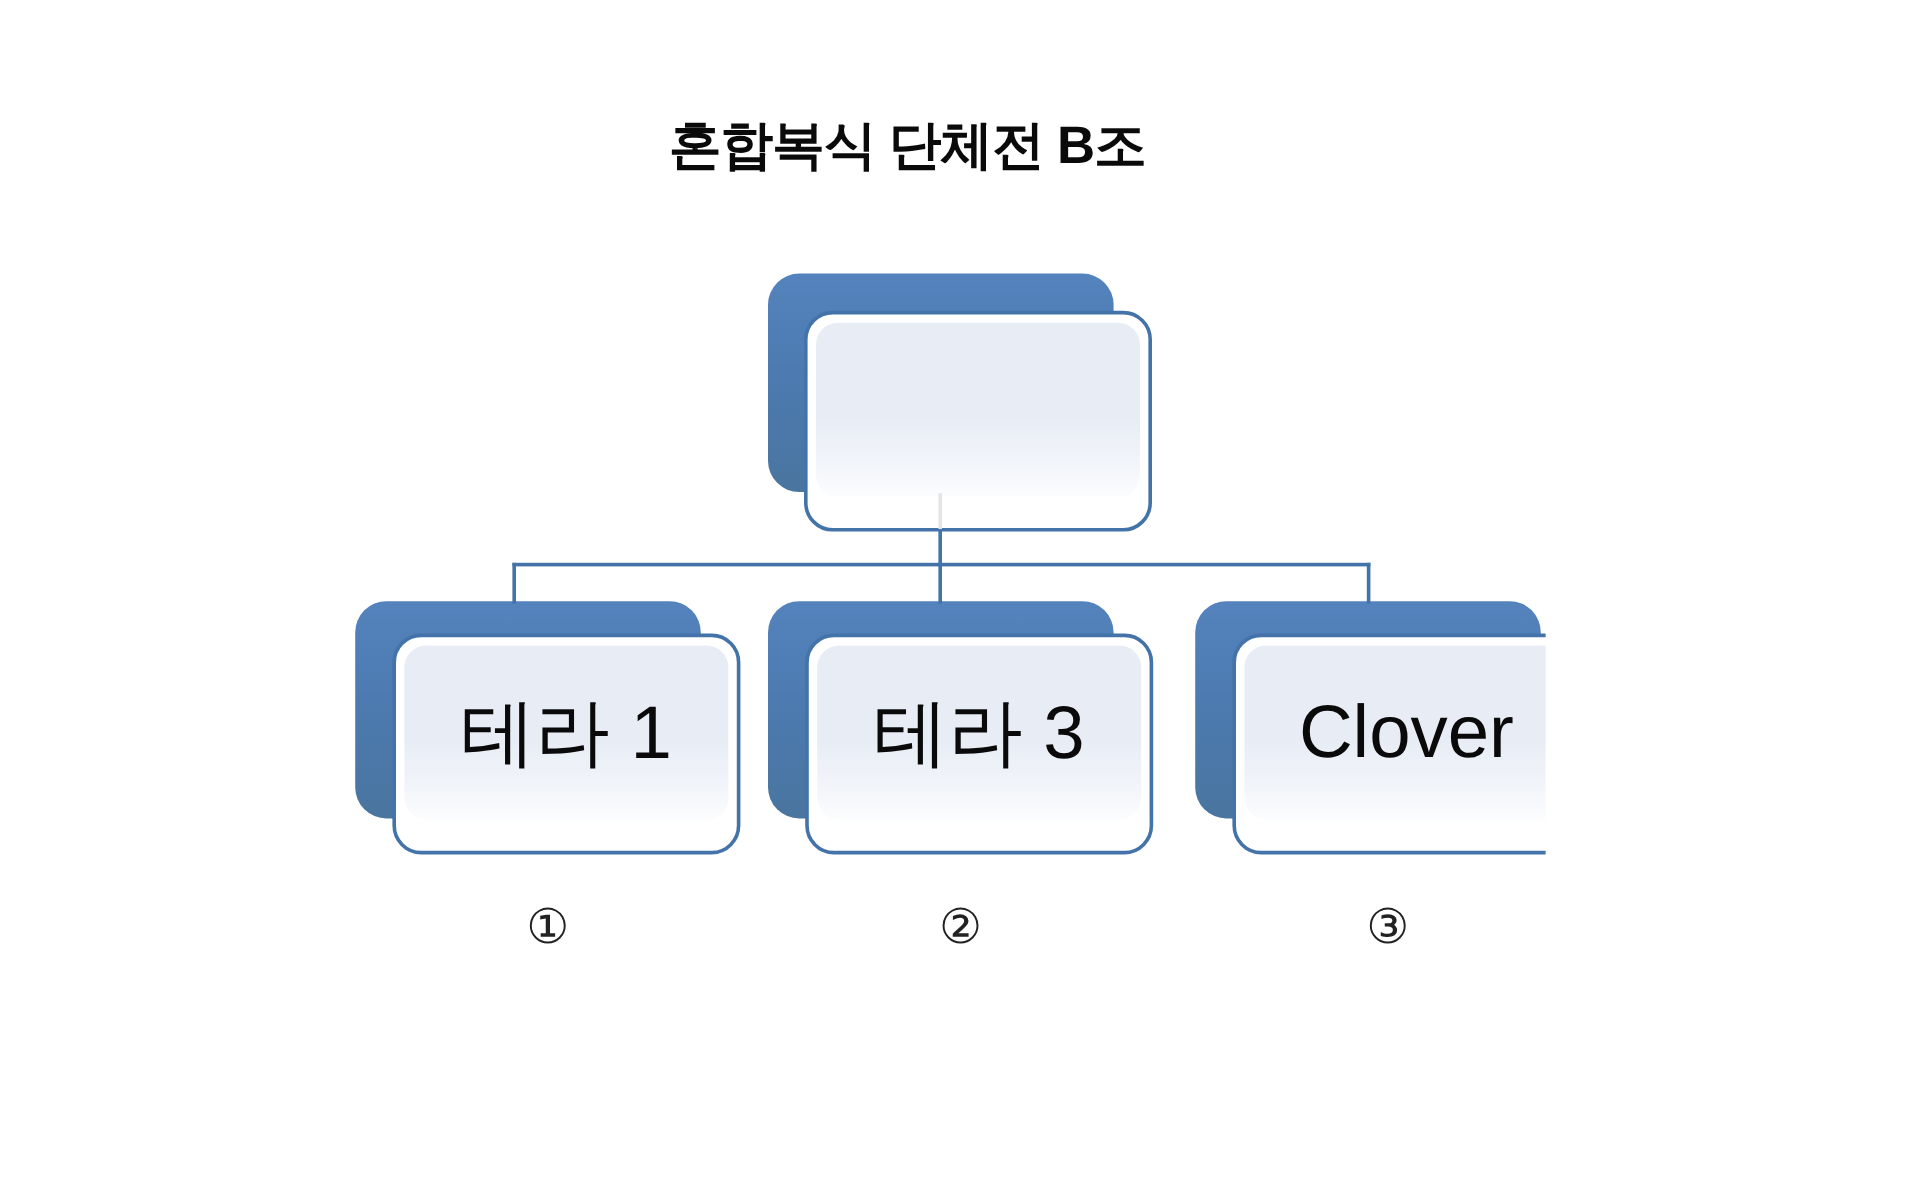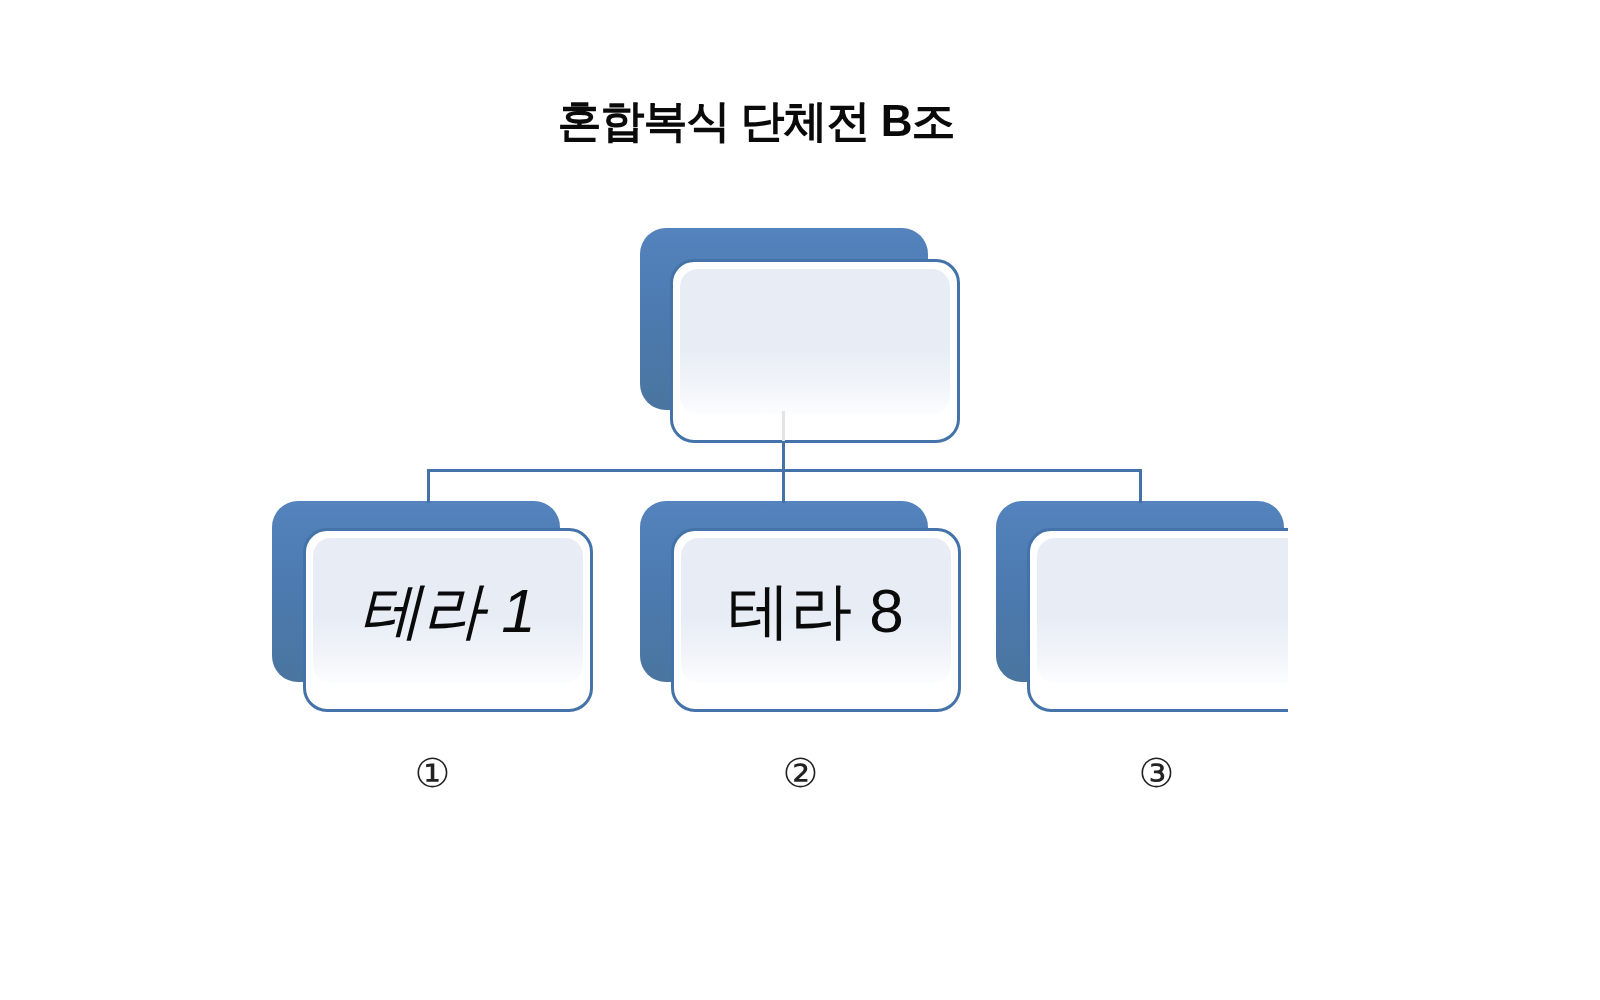--- a/index.html
+++ b/index.html
@@ -57,42 +57,43 @@
   <h1 class="title">혼합복식 단체전 B조</h1>
 
   <div class="unit root" style="left:640px;top:228px;">
     <div class="back"></div>
     <div class="front">
       <div class="fill"></div>
       <div class="label"></div>
     </div>
   </div>
 
-  <div class="unit child" style="left:272px;top:501px;font-style:italic;">
+  <div class="unit child" style="left:296px;top:501px;">
     <div class="back"></div>
     <div class="front">
       <div class="fill"></div>
       <div class="label">테라 1</div>
     </div>
     <div class="badge">①</div>
   </div>
 
   <div class="unit child" style="left:640px;top:501px;">
     <div class="back"></div>
     <div class="front">
       <div class="fill"></div>
-      <div class="label">테라 8</div>
+      <div class="label">테라 3</div>
     </div>
     <div class="badge">②</div>
   </div>
 
   <div class="unit child" style="left:996px;top:501px;">
     <div class="back"></div>
     <div class="front">
       <div class="fill"></div>
+      <div class="label">Clover</div>
     </div>
     <div class="badge">③</div>
   </div>
 
   <div class="conn faint" style="left:782px;top:411px;width:3px;height:30px;"></div>
   <div class="conn" style="left:782px;top:441px;width:3px;height:30px;"></div>
   <div class="conn" style="left:427px;top:469px;width:715px;height:3px;"></div>
   <div class="conn" style="left:427px;top:469px;width:3px;height:34px;"></div>
   <div class="conn" style="left:782px;top:469px;width:3px;height:34px;"></div>
   <div class="conn" style="left:1139px;top:469px;width:3px;height:34px;"></div>

